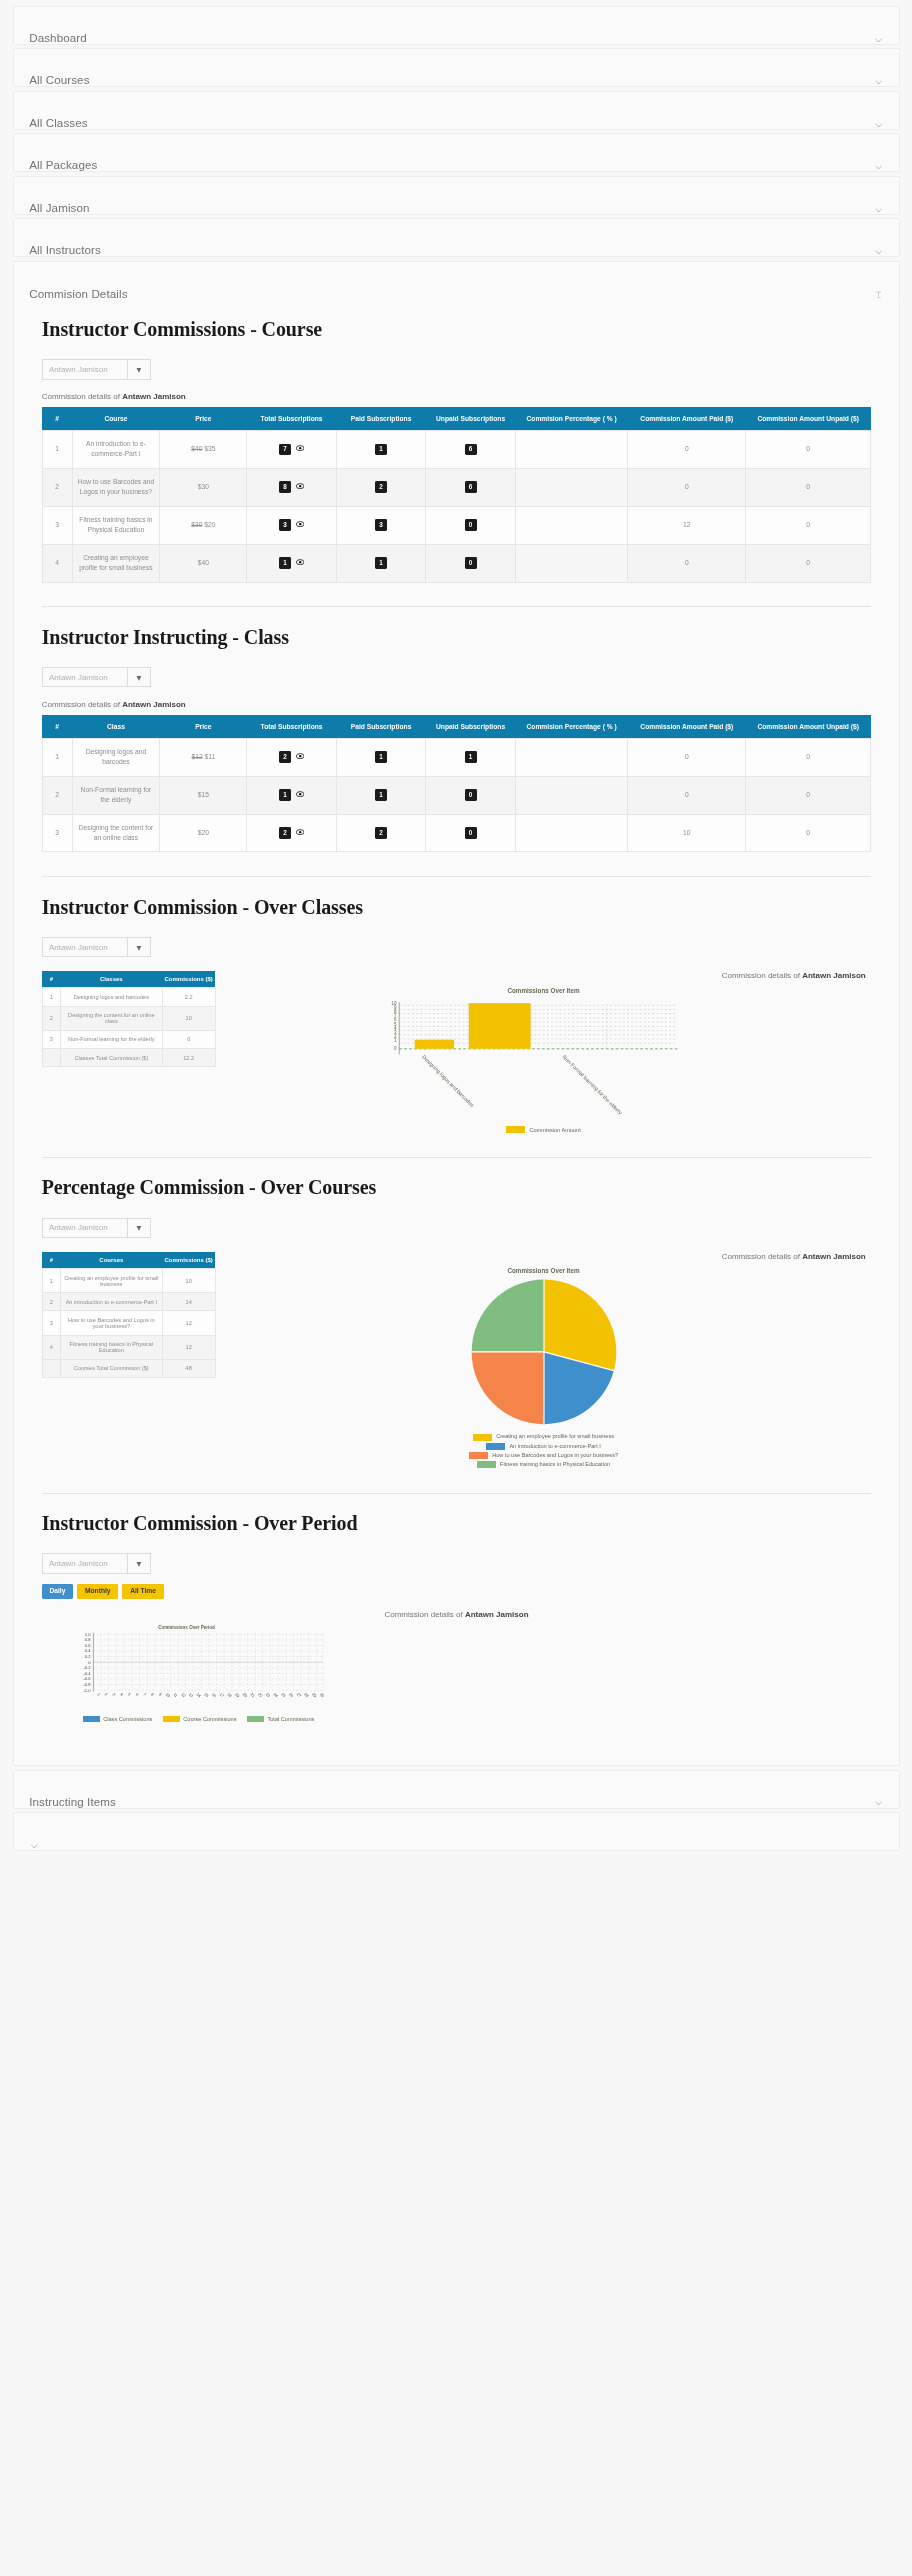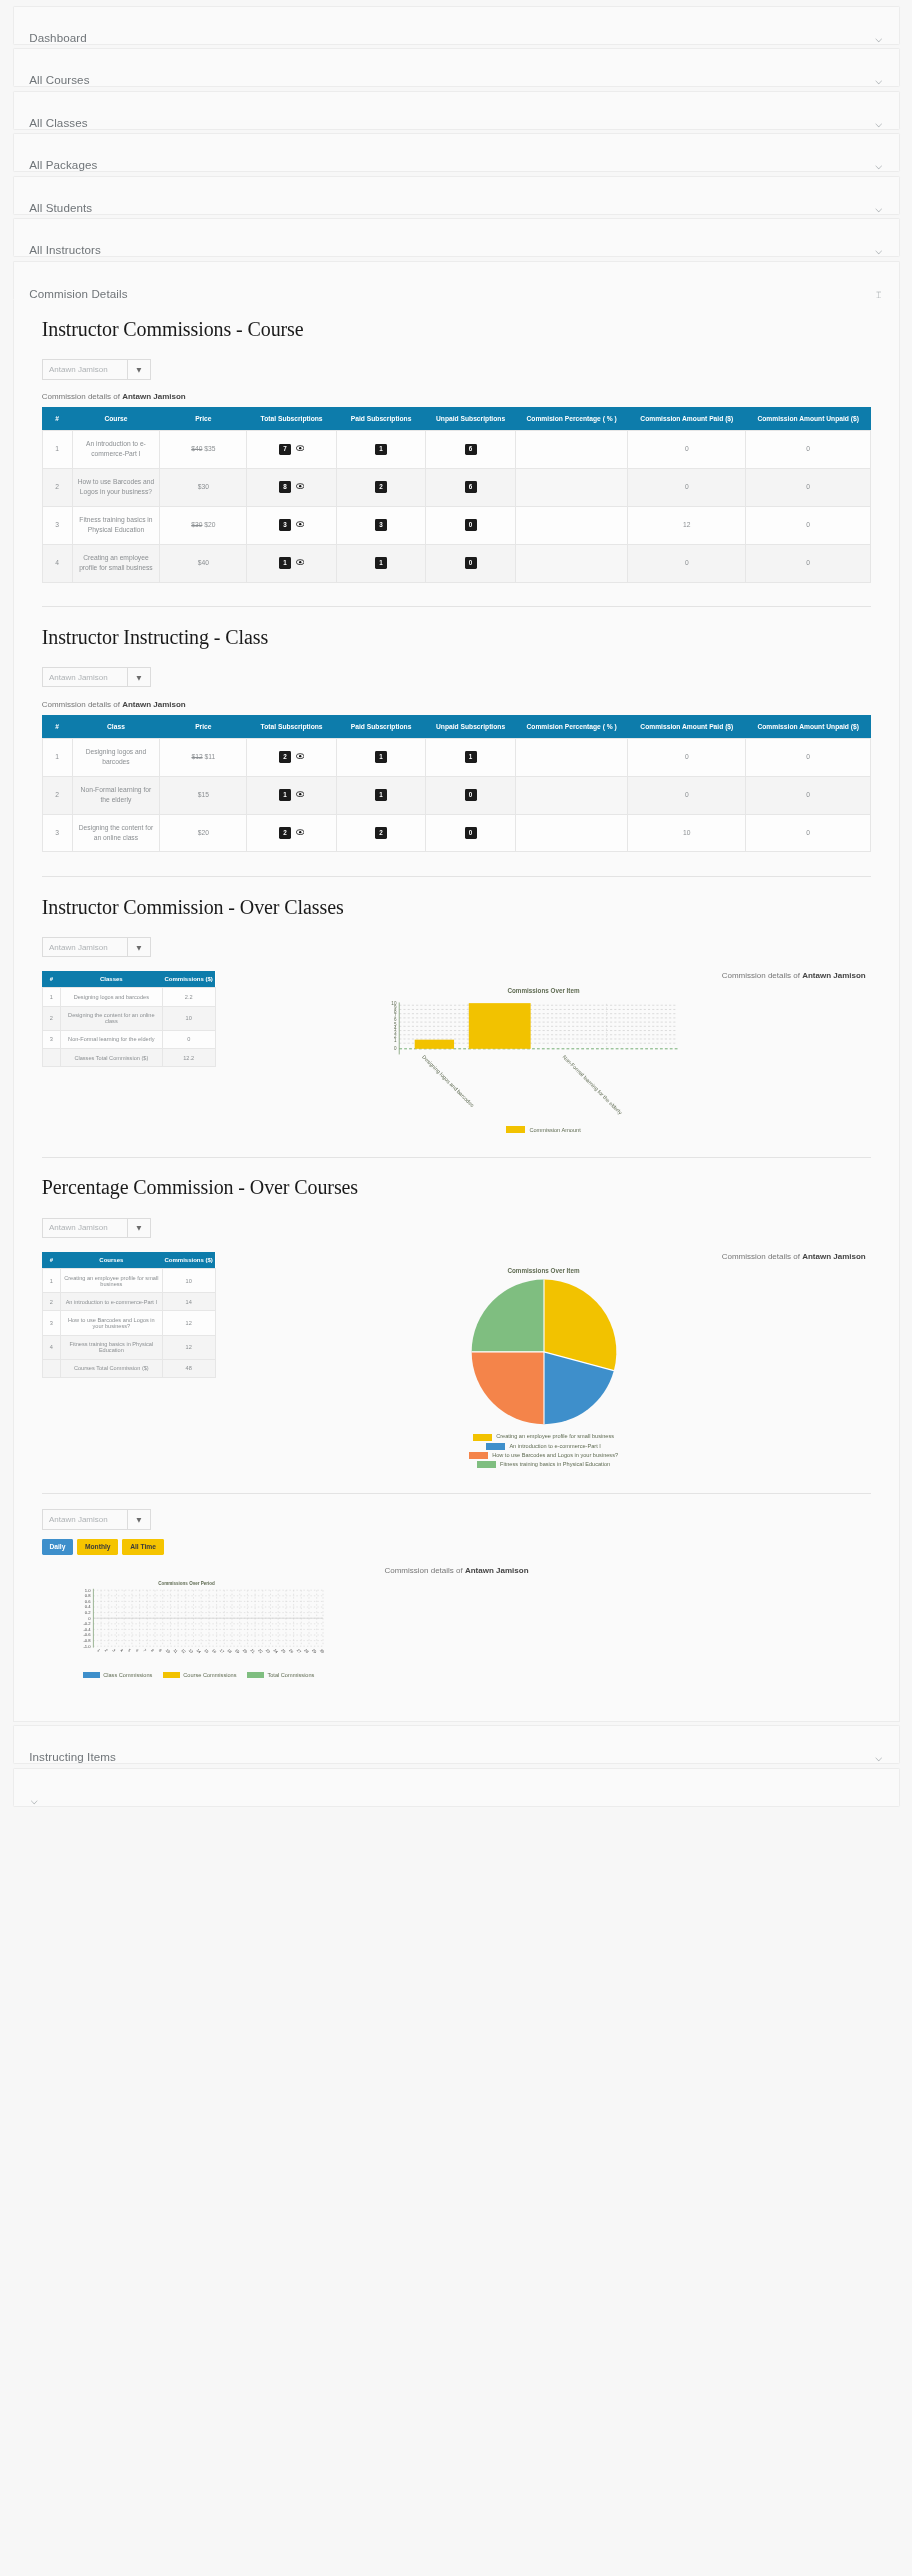--- a/index.html
+++ b/index.html
@@ -52,21 +52,21 @@
 
   
   .section { padding:15.5px 28px 5.6px 28px; }
   .sec-sep {
     border-top:0.7px solid #e3e3e3;
     margin:18.3px 28px 0 28px;
     height:0;
   }
   h2.sec-title {
     font-family:"Liberation Serif", serif;
-    font-weight:normal;
+    font-weight:bold;
     font-size:20px;
     color:#1a1a1a;
     margin:2.8px 0 18.3px 0;
     letter-spacing:-0.1px;
   }
 
   
   .selwrap {
     display:inline-flex;
     width:109px;
@@ -263,21 +263,21 @@
     </div>
     <div class="acc">
       <span class="acc-title">All Classes</span>
       <span class="acc-chev">⌵</span>
     </div>
     <div class="acc">
       <span class="acc-title">All Packages</span>
       <span class="acc-chev">⌵</span>
     </div>
     <div class="acc">
-      <span class="acc-title">All Students</span>
+      <span class="acc-title">All Jamison</span>
       <span class="acc-chev">⌵</span>
     </div>
     <div class="acc">
       <span class="acc-title">All Instructors</span>
       <span class="acc-chev">⌵</span>
     </div>
     <div class="acc acc-open">
       <span class="acc-title">Commision Details</span>
       <span class="acc-chev">⌶</span>
     </div>
@@ -670,20 +670,21 @@
               </div>
             </div>
           </div>
         </div>
       </div>
     </div>
 
     <div class="sec-sep"></div>
 
     <div class="section">
+      <h2 class="sec-title">Instructor Commission - Over Period</h2>
 
       <div class="selwrap">
         <span class="selval">Antawn Jamison</span>
         <span class="selarrow">▼</span>
       </div>
 
       <div class="btnrow">
         <button class="pbtn blue">Daily</button>
         <button class="pbtn yellow">Monthly</button>
         <button class="pbtn yellow">All Time</button>

